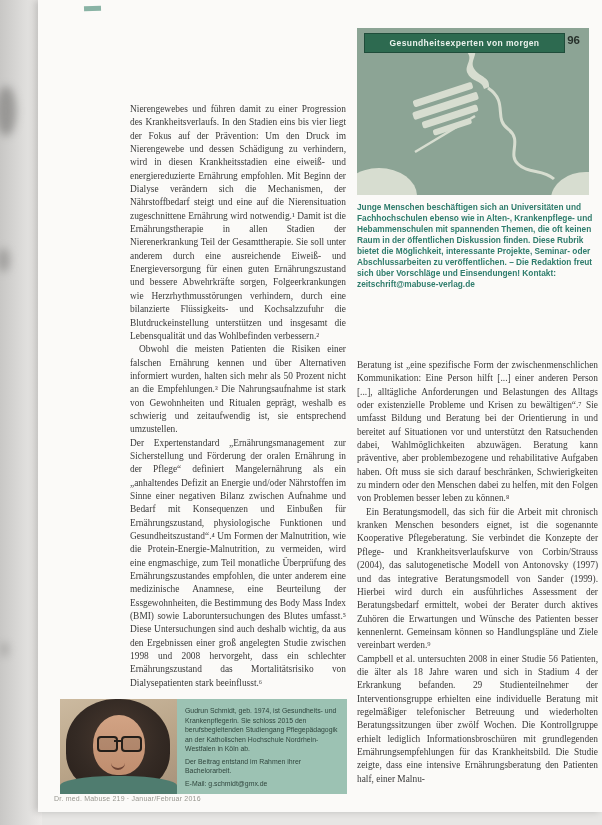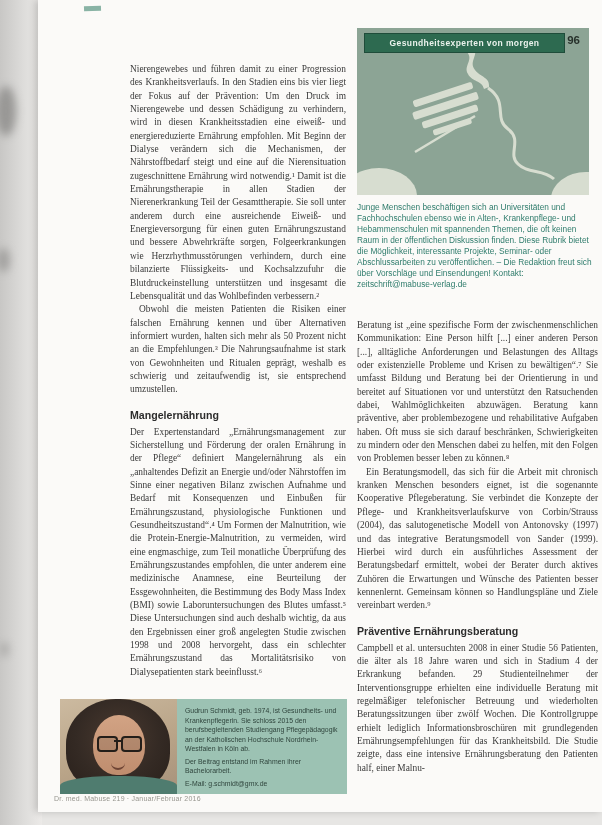--- a/index.html
+++ b/index.html
@@ -41,26 +41,27 @@
   }
   .page-num{
     position:absolute;right:9px;top:6px;
     font-family:"Liberation Sans",sans-serif;font-weight:bold;
     font-size:11.5px;color:#27312b;
   }
   
   .caption{
     position:absolute;left:357px;top:202px;width:240px;
     font-family:"Liberation Sans",sans-serif;font-size:8.3px;line-height:1.32;
-    color:#2f7c6c;font-weight:400;
+    color:#2f7c6c;font-weight:700;
   }
   
   .col{
     position:absolute;color:#3a3a3a;font-size:9.4px;line-height:1.42;
     text-align:justify;
+    margin-top:40px;
   }
   .col-left{left:130px;top:63px;width:216px;}
   .col-right{left:357px;top:319px;width:241px;}
   .col p{margin:0;}
   .col p.indent{text-indent:9px;}
   .col h3{
     font-family:"Liberation Sans",sans-serif;font-size:10.6px;font-weight:bold;
     color:#2d2d2d;margin:11px 0 3px 0;text-align:left;
   }
   .col h3.first{margin-top:0;}
@@ -138,28 +139,26 @@
       <span>Gesundheitsexperten von morgen</span>
     </div>
     <div class="page-num">96</div>
   </div>
 
   <div class="caption">Junge Menschen beschäftigen sich an Universitäten und Fachhochschulen ebenso wie in Alten-, Krankenpflege- und Hebammenschulen mit spannenden Themen, die oft keinen Raum in der öffentlichen Diskussion finden. Diese Rubrik bietet die Möglichkeit, interessante Projekte, Seminar- oder Abschlussarbeiten zu veröffentlichen. – Die Redaktion freut sich über Vorschläge und Einsendungen! Kontakt: zeitschrift@mabuse-verlag.de</div>
 
   <div class="col col-left">
     <p>Nierengewebes und führen damit zu einer Progression des Krankheitsverlaufs. In den Stadien eins bis vier liegt der Fokus auf der Prävention: Um den Druck im Nierengewebe und dessen Schädigung zu verhindern, wird in diesen Krankheitsstadien eine eiweiß- und energiereduzierte Ernährung empfohlen. Mit Beginn der Dialyse verändern sich die Mechanismen, der Nährstoffbedarf steigt und eine auf die Nierensituation zugeschnittene Ernährung wird notwendig.¹ Damit ist die Ernährungstherapie in allen Stadien der Nierenerkrankung Teil der Gesamttherapie. Sie soll unter anderem durch eine ausreichende Eiweiß- und Energieversorgung für einen guten Ernährungszustand und bessere Abwehrkräfte sorgen, Folgeerkrankungen wie Herzrhythmusstörungen verhindern, durch eine bilanzierte Flüssigkeits- und Kochsalzzufuhr die Blutdruckeinstellung unterstützen und insgesamt die Lebensqualität und das Wohlbefinden verbessern.²</p>
     <p class="indent">Obwohl die meisten Patienten die Risiken einer falschen Ernährung kennen und über Alternativen informiert wurden, halten sich mehr als 50 Prozent nicht an die Empfehlungen.³ Die Nahrungsaufnahme ist stark von Gewohnheiten und Ritualen geprägt, weshalb es schwierig und zeitaufwendig ist, sie entsprechend umzustellen.</p>
-    <h3>Mangelernährung</h3>
     <p>Der Expertenstandard „Ernährungsmanagement zur Sicherstellung und Förderung der oralen Ernährung in der Pflege“ definiert Mangelernährung als ein „anhaltendes Defizit an Energie und/oder Nährstoffen im Sinne einer negativen Bilanz zwischen Aufnahme und Bedarf mit Konsequenzen und Einbußen für Ernährungszustand, physiologische Funktionen und Gesundheitszustand“.⁴ Um Formen der Malnutrition, wie die Protein-Energie-Malnutrition, zu vermeiden, wird eine engmaschige, zum Teil monatliche Überprüfung des Ernährungszustandes empfohlen, die unter anderem eine medizinische Anamnese, eine Beurteilung der Essgewohnheiten, die Bestimmung des Body Mass Index (BMI) sowie Laboruntersuchungen des Blutes umfasst.⁵ Diese Untersuchungen sind auch deshalb wichtig, da aus den Ergebnissen einer groß angelegten Studie zwischen 1998 und 2008 hervorgeht, dass ein schlechter Ernährungszustand das Mortalitätsrisiko von Dialysepatienten stark beeinflusst.⁶</p>
   </div>
 
   <div class="col col-right">
     <p>Beratung ist „eine spezifische Form der zwischenmenschlichen Kommunikation: Eine Person hilft [...] einer anderen Person [...], alltägliche Anforderungen und Belastungen des Alltags oder existenzielle Probleme und Krisen zu bewältigen“.⁷ Sie umfasst Bildung und Beratung bei der Orientierung in und bereitet auf Situationen vor und unterstützt den Ratsuchenden dabei, Wahlmöglichkeiten abzuwägen. Beratung kann präventive, aber problembezogene und rehabilitative Aufgaben haben. Oft muss sie sich darauf beschränken, Schwierigkeiten zu mindern oder den Menschen dabei zu helfen, mit den Folgen von Problemen besser leben zu können.⁸</p>
     <p class="indent">Ein Beratungsmodell, das sich für die Arbeit mit chronisch kranken Menschen besonders eignet, ist die sogenannte Kooperative Pflegeberatung. Sie verbindet die Konzepte der Pflege- und Krankheitsverlaufskurve von Corbin/Strauss (2004), das salutogenetische Modell von Antonovsky (1997) und das integrative Beratungsmodell von Sander (1999). Hierbei wird durch ein ausführliches Assessment der Beratungsbedarf ermittelt, wobei der Berater durch aktives Zuhören die Erwartungen und Wünsche des Patienten besser kennenlernt. Gemeinsam können so Handlungspläne und Ziele vereinbart werden.⁹</p>
-    <h3>Präventive Ernährungsberatung</h3>
     <p>Campbell et al. untersuchten 2008 in einer Studie 56 Patienten, die älter als 18 Jahre waren und sich in Stadium 4 der Erkrankung befanden. 29 Studienteilnehmer der Interventionsgruppe erhielten eine individuelle Beratung mit regelmäßiger telefonischer Betreuung und wiederholten Beratungssitzungen über zwölf Wochen. Die Kontrollgruppe erhielt lediglich Informationsbroschüren mit grundlegenden Ernährungsempfehlungen für das Krankheitsbild. Die Studie zeigte, dass eine intensive Ernährungsberatung den Patienten half, einer Malnu-</p>
   </div>
 
   <div class="photo">
     <div class="hair"></div>
     <div class="face"></div>
     <div class="lens l"></div>
     <div class="lens r"></div>
     <div class="bridge"></div>
     <div class="smile"></div>

